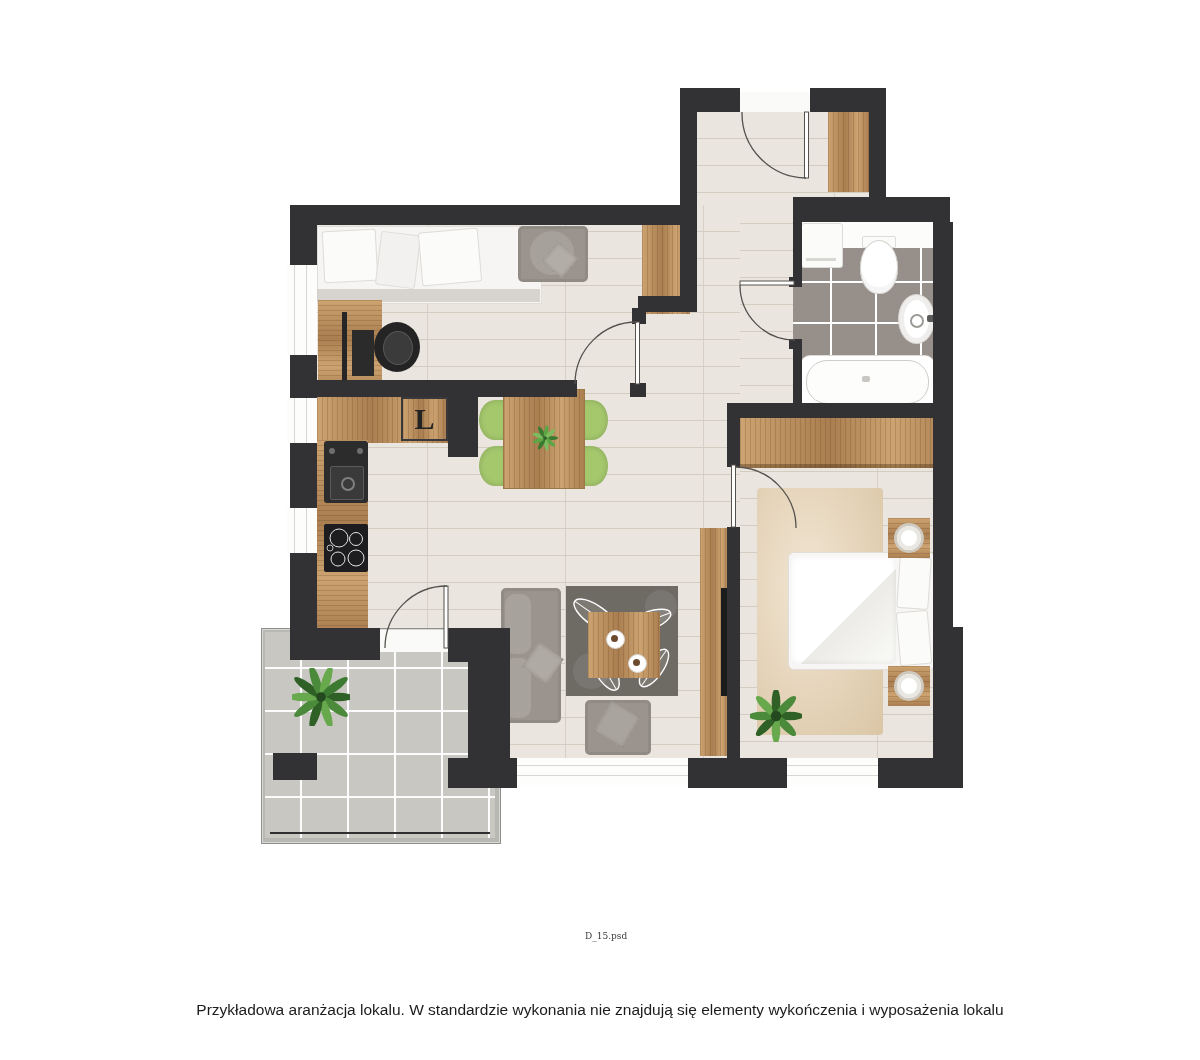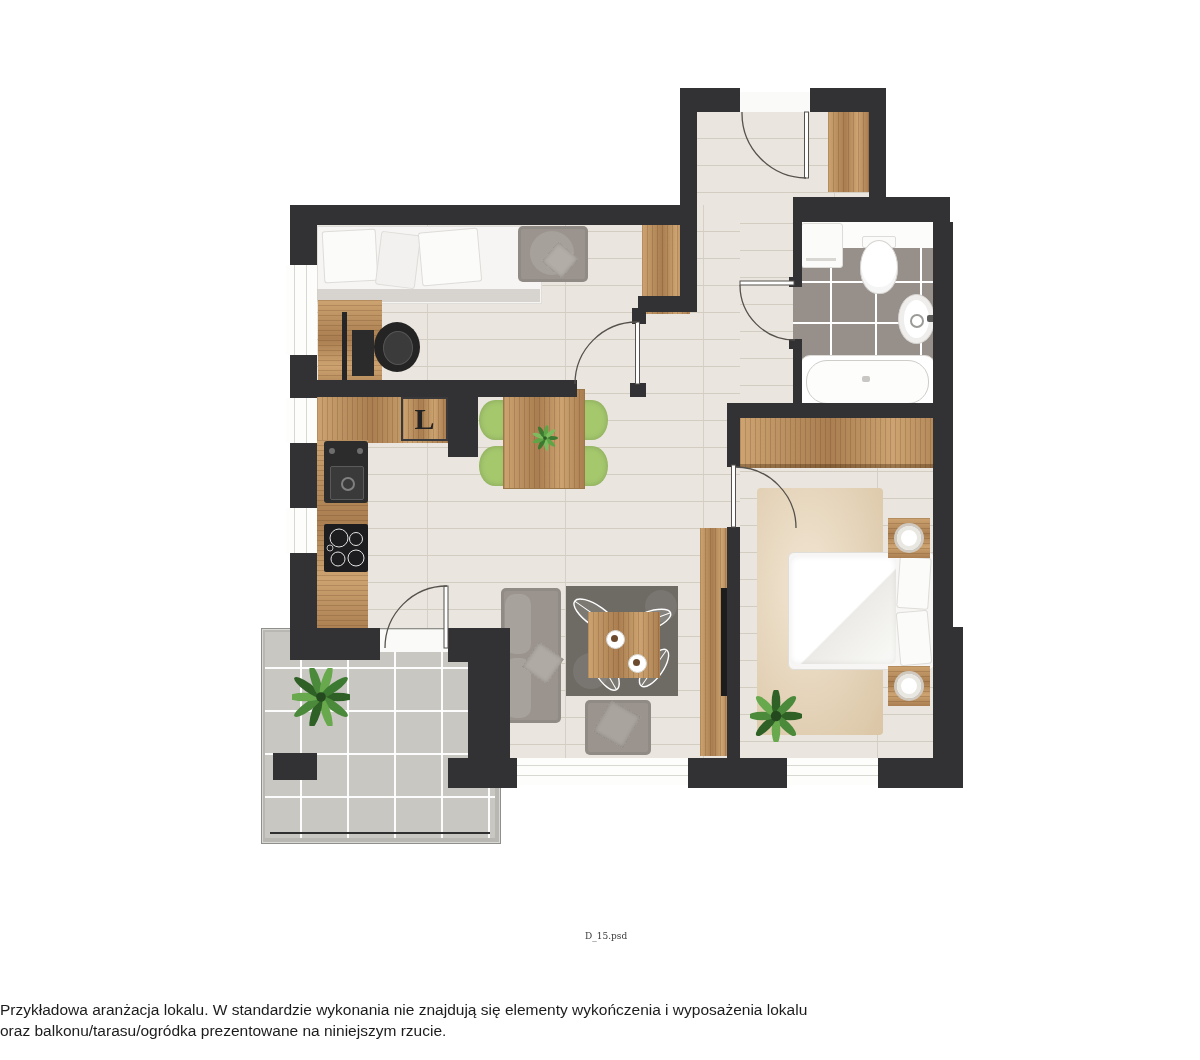--- a/index.html
+++ b/index.html
@@ -48,21 +48,21 @@
   .doors{position:absolute;left:0;top:0;z-index:40;pointer-events:none;}
   .doors path{stroke:var(--c-door-line,#55514d);stroke-width:1.3;fill:none;}
   .doors rect{stroke:var(--c-door-line,#55514d);stroke-width:1;fill:#fff;}
   .rug-bg{fill:var(--c-rug-living,#6e6a64);}
   .leaf{stroke:#fff;stroke-width:1.4;fill:rgba(255,255,255,.10);}
   .leafline{stroke:#fff;stroke-width:1;}
   
   .fridge-label{position:absolute;z-index:45;display:flex;align-items:center;justify-content:center;
     font-family:"Liberation Serif",serif;font-weight:bold;font-size:30px;color:#232323;}
   .file-label{position:absolute;z-index:45;font-family:"DejaVu Serif",serif;font-size:9px;color:#3a3a3a;}
-  .disclaimer{position:absolute;z-index:45;width:100%;text-align:left;color:var(--c-text,#1c1c1c);
+  .disclaimer{position:absolute;z-index:45;width:100%;text-align:center;color:var(--c-text,#1c1c1c);
     font-size:15.5px;line-height:21px;}
 </style>
 </head>
 <body>
 
 <div class="page">
 
   <div class="wood" style="left:697px;top:112px;width:172px;height:110px;"></div>
   <div class="wood" style="left:697px;top:197px;width:96px;height:206px;"></div>
   <div class="wood" style="left:290px;top:205px;width:450px;height:553px;"></div>
@@ -264,16 +264,15 @@
     <path d="M 740 285 A 55 55 0 0 0 795 340"></path>
     <rect x="731.5" y="465" width="4" height="62"></rect>
     <path d="M 735 467 A 61 61 0 0 1 796 528"></path>
     <rect x="444" y="586" width="4" height="62"></rect>
     <path d="M 385 648 A 62 62 0 0 1 447 586"></path>
   </svg>
 
   <div class="file-label" style="left:585px;top:931px;">D_15.psd</div>
   <div class="disclaimer" style="top:999px;">
     <div>Przykładowa aranżacja lokalu. W standardzie wykonania nie znajdują się elementy wykończenia i wyposażenia lokalu</div>
-    <div>oraz balkonu/tarasu/ogródka prezentowane na niniejszym rzucie.</div>
   </div>
 
 </div>
 
 </body></html>

